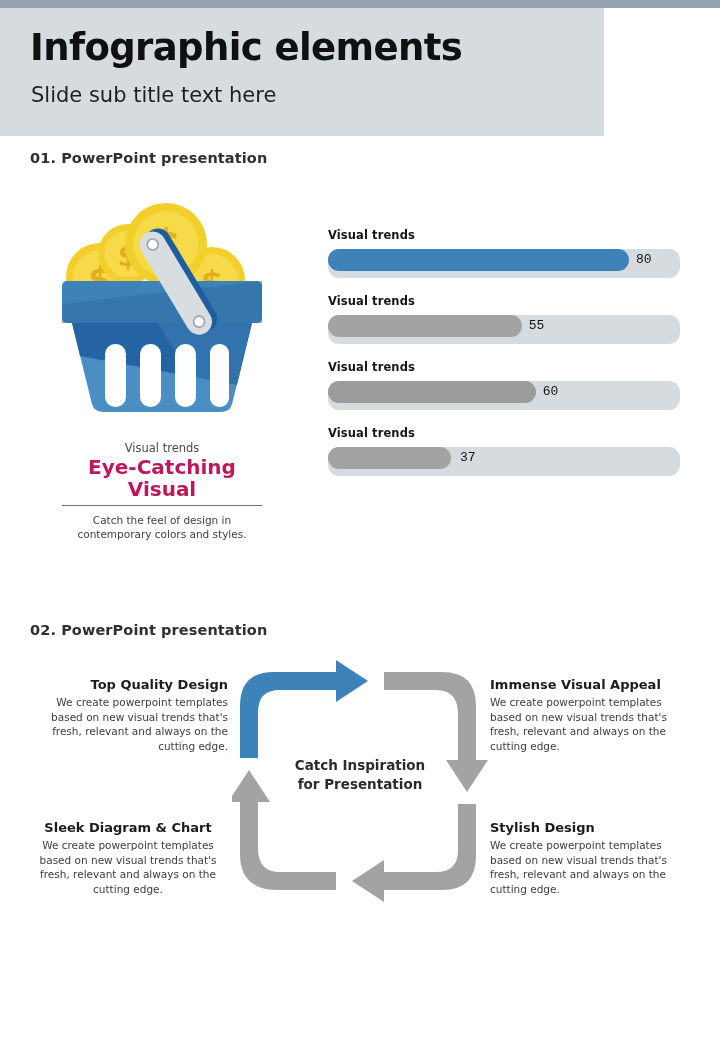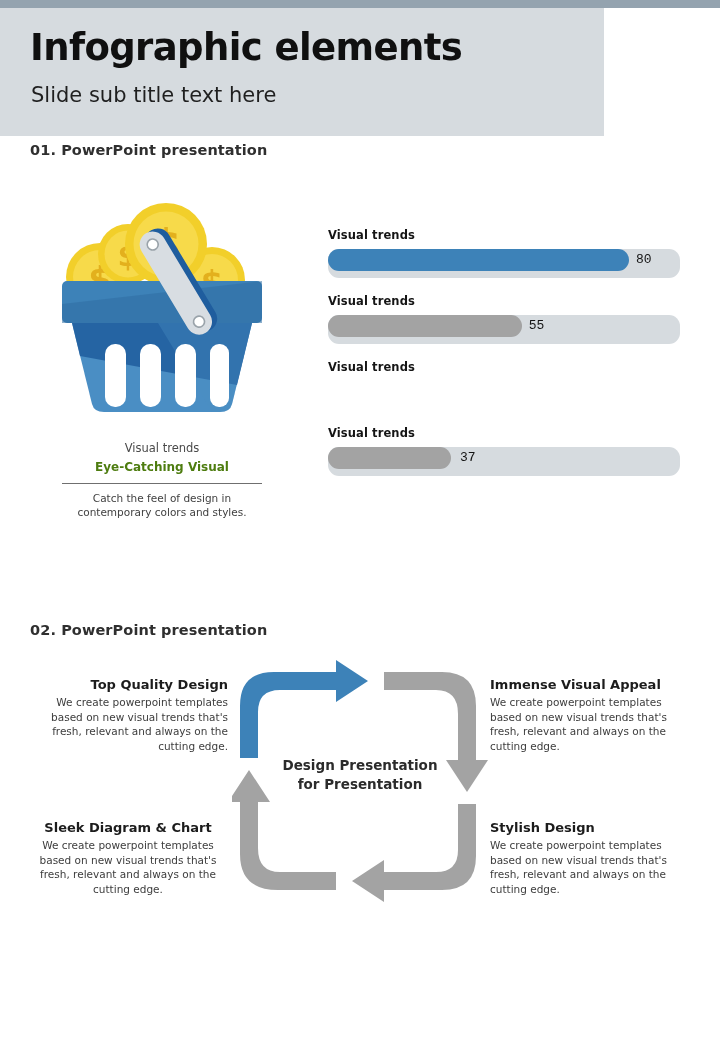--- a/index.html
+++ b/index.html
@@ -55,21 +55,21 @@
 
   
   .section-heading {
     position: absolute;
     font-size: 14.5px;
     font-weight: bold;
     color: #2f2f2f;
     letter-spacing: 0.1px;
     white-space: nowrap;
   }
-  #sec1-heading { left: 30px; top: 142px; text-align: center; }
+  #sec1-heading { left: 30px; top: 150px; text-align: center; }
   #sec2-heading { left: 30px; top: 622px; text-align: right; }
 
   
   .illus-wrap {
     position: absolute;
     left: 62px; top: 192px;
     width: 200px; height: 222px;
   }
   .illus-wrap svg { display: block; }
 
@@ -78,23 +78,23 @@
     left: 62px; top: 440px;
     width: 200px;
     text-align: center;
   }
   .card-eyebrow {
     font-size: 11.5px;
     color: #4a4a4a;
     line-height: 16px;
   }
   .card-title {
-    font-size: 12px;
-    font-weight: bold;
-    color: #4d7c0f;
+    font-size: 20px;
+    font-weight: bold;
+    color: #be185d;
     line-height: 22px;
     padding-bottom: 5px;
   }
   .card-rule {
     border-bottom: 1px solid #6f6f6f;
     width: 100%;
     margin: 0 auto 7px auto;
   }
   .card-body {
     font-size: 10.5px;
@@ -267,20 +267,24 @@
     <div class="bar-row">
       <span class="bar-label">Visual trends</span>
       <div class="bar-track">
         <div class="bar-fill" style="width:55%;background:#a3a3a3"></div>
         <span class="bar-value" style="left:57%">55</span>
       </div>
     </div>
 
     <div class="bar-row">
       <span class="bar-label">Visual trends</span>
+      <div class="bar-track">
+        <div class="bar-fill" style="width:59%;background:#9c9c9c"></div>
+        <span class="bar-value" style="left:61%">60</span>
+      </div>
     </div>
 
     <div class="bar-row">
       <span class="bar-label">Visual trends</span>
       <div class="bar-track">
         <div class="bar-fill" style="width:35%;background:#a3a3a3"></div>
         <span class="bar-value" style="left:37.5%">37</span>
       </div>
     </div>
 
@@ -293,21 +297,21 @@
 
       <path d="M8 100 L8 48 Q8 14 42 14 L104 14 L104 2 L136 23 L104 44 L104 32 L48 32 Q26 32 26 54 L26 100 Z" fill="#3d82b8"></path>
 
       <path d="M152 14 L210 14 Q244 14 244 48 L244 102 L256 102 L235 134 L214 102 L226 102 L226 56 Q226 32 204 32 L152 32 Z" fill="#a3a3a3"></path>
 
       <path d="M244 146 L244 198 Q244 232 210 232 L152 232 L152 244 L120 223 L152 202 L152 214 L204 214 Q226 214 226 192 L226 146 Z" fill="#a3a3a3"></path>
 
       <path d="M104 232 L46 232 Q8 232 8 196 L8 144 L-4 144 L17 112 L38 144 L26 144 L26 190 Q26 214 48 214 L104 214 Z" fill="#a3a3a3"></path>
     </svg>
     <div class="cycle-center">
-      <span>Design Presentation</span><br>
+      <span>Catch Inspiration</span><br>
       <span>for Presentation</span>
     </div>
   </div>
 
   <div class="cyc-block" id="cyc-tl">
     <div class="cyc-title">Top Quality Design</div>
     <div class="cyc-body">We create powerpoint templates based on new visual trends that's fresh, relevant and always on the cutting edge.</div>
   </div>
 
   <div class="cyc-block" id="cyc-tr">

